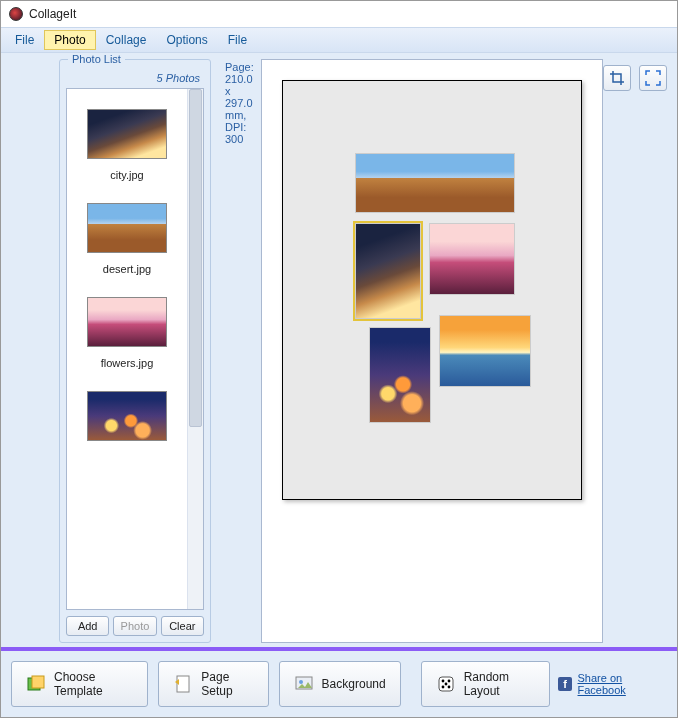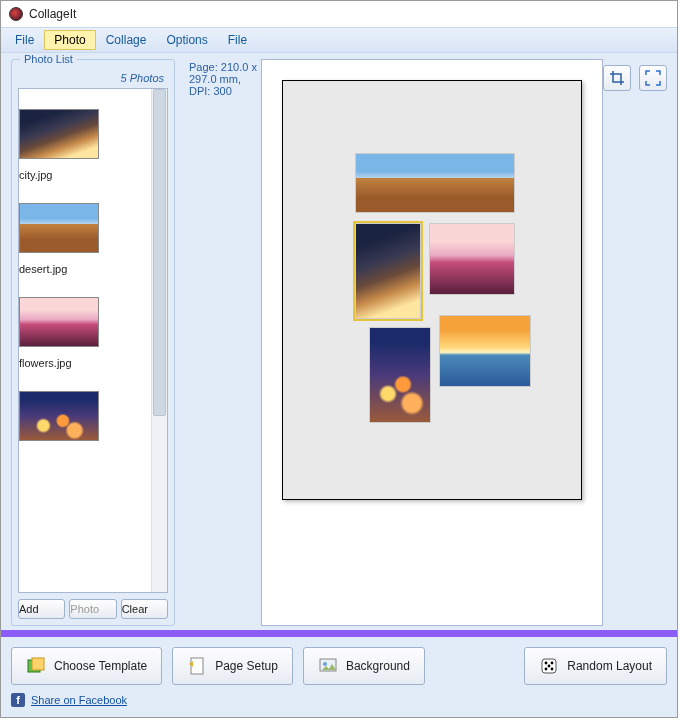--- a/index.html
+++ b/index.html
@@ -7,43 +7,43 @@
 .window { border: 1px solid #999; width: 678px; height: 718px; display: flex; flex-direction: column; background: #fff; }
 .titlebar { display: flex; align-items: center; padding: 6px 8px; gap: 6px; background: #fff; }
 .logo { width: 14px; height: 14px; border-radius: 50%; background: radial-gradient(circle at 40% 40%, #d44, #312); border: 1px solid #333; position: relative; }
 .title { font-size: 12px; color: #222; }
 .menubar { background: linear-gradient(#eaf1fb, #d8e5f6); border-top: 1px solid #c9d8ec; border-bottom: 1px solid #c9d8ec; display: flex; padding: 2px 4px; }
 .menu-item { padding: 3px 10px; color: #165a99; cursor: pointer; }
 .menu-item.active { background: #fff3ae; border: 1px solid #e0c65a; padding: 2px 9px; color: #000000; }
 .client { flex: 1; background: #e2ecf8; display: flex; flex-direction: column; }
 .main-row { flex: 1; display: flex; gap: 8px; padding: 6px 10px 4px 10px; }
 
-.photo-list { width: 164px; border: 1px solid #b7cbe4; border-radius: 3px; position: relative; padding: 10px 6px 6px 6px; display: flex; flex-direction: column; background: #e2ecf8; }
+.photo-list { width: 152px; border: 1px solid #b7cbe4; border-radius: 3px; position: relative; padding: 10px 6px 6px 6px; display: flex; flex-direction: column; background: #e2ecf8; margin-left: 48px; }
 .fieldset-label { position: absolute; top: -7px; left: 8px; background: #e2ecf8; padding: 0 4px; color: #2a5fa3; font-size: 11px; }
 .count-row { text-align: right; color: #2a5fa3; font-size: 11px; padding: 2px 4px 4px 0; font-style: italic; }
 .list-box { flex: 1; background: #fff; border: 1px solid #a9b8d0; display: flex; overflow: hidden; }
-.list-scroll { flex: 1; overflow: hidden; display: flex; flex-direction: column; align-items: flex-start; padding: 6px 0; gap: 2px; }
+.list-scroll { flex: 1; overflow: hidden; display: flex; flex-direction: column; align-items: center; padding: 6px 0; gap: 2px; }
 .list-scrollbar { width: 16px; background: #eef2f7; border-left: 1px solid #dbe2ee; position: relative; }
 .scrollbar-thumb { position: absolute; top: 0; left: 1px; right: 1px; height: 65%; background: #cfd7e2; border: 1px solid #b9c3d3; border-radius: 2px; }
 .thumb { width: 80px; height: 50px; border: 1px solid #888; margin-top: 14px; }
 .thumb-label { font-size: 11px; color: #222; margin: 8px 0 6px 0; }
 .list-btn-row { display: flex; gap: 4px; margin-top: 6px; }
-.btn { flex: 1; background: linear-gradient(#fefefe, #e7ecf3); border: 1px solid #9fb2cc; border-radius: 3px; padding: 3px 0; font-size: 11px; cursor: pointer; color: #222; }
+.btn { flex: 1; background: linear-gradient(#fefefe, #e7ecf3); border: 1px solid #9fb2cc; border-radius: 3px; padding: 3px 0; font-size: 11px; text-align: center; cursor: pointer; color: #222; }
 .btn.disabled { color: #999; }
 
 .canvas-col { flex: 1; display: flex; }
 .page-info { color: #2a5fa3; font-size: 11px; padding: 2px 0 4px 6px; }
 .canvas-wrap { flex: 1; background: #fff; border: 1px solid #a9b8d0; display: flex; align-items: flex-start; justify-content: center; padding: 20px; position: relative; }
 .page { width: 300px; height: 420px; background: #e9e9e9; border: 1px solid #000; box-shadow: 2px 2px 4px rgba(0,0,0,0.25); position: relative; }
 .cimg { position: absolute; border: 1px solid #ccc; }
 .cimg.sel { outline: 2px solid #e4c43b; }
 .tool-row { display: flex; justify-content: flex-end; gap: 8px; padding: 6px 0 0 0; }
 .tool-btn { width: 28px; height: 26px; background: linear-gradient(#fefefe, #e7ecf3); border: 1px solid #9fb2cc; border-radius: 3px; display: flex; align-items: center; justify-content: center; cursor: pointer; }
 
-.bottom-bar { border-top: 7px solid #8b5cf6; padding: 10px; display: flex; flex-direction: column; gap: 8px; background: #e2ecf8; }
+.bottom-bar { border-top: 4px solid #8b5cf6; padding: 10px; display: flex; flex-direction: row; gap: 8px; background: #e2ecf8; }
 .big-btn-row { display: flex; gap: 10px; }
 .big-btn { background: linear-gradient(#fdfdfe, #e7ecf3); border: 1px solid #9fb2cc; border-radius: 3px; padding: 8px 14px; display: flex; align-items: center; gap: 8px; font-size: 12px; color: #222; cursor: pointer; }
 .spacer { flex: 1; }
 .icon-box { width: 20px; height: 20px; display: flex; align-items: center; justify-content: center; }
 .share-row { display: flex; align-items: center; gap: 6px; }
 .share-link { color: #1352a3; text-decoration: underline; font-size: 11px; cursor: pointer; }
 .fb-icon { width: 14px; height: 14px; background: #3b5998; color: #fff; font-weight: bold; font-size: 11px; display: flex; align-items: center; justify-content: center; border-radius: 2px; }
 
 
 .img-city { background: linear-gradient(160deg, #1a2340 20%, #3a3a52 40%, #6a4a3a 55%, #c78a4a 70%, #ffe6a0 85%); }

